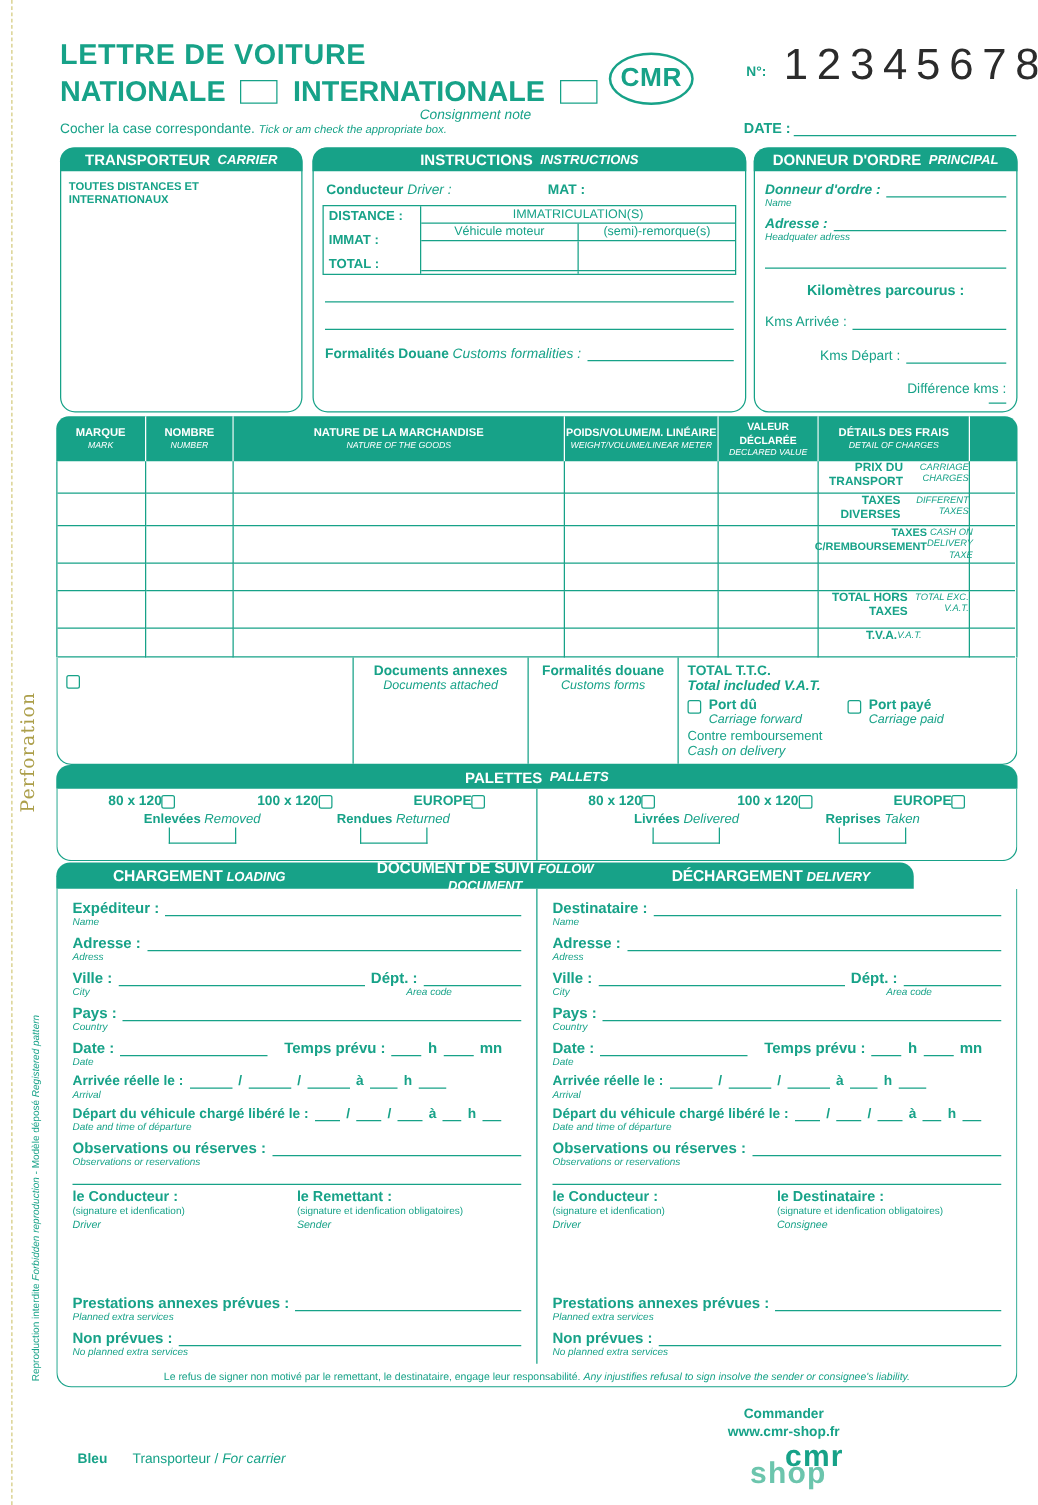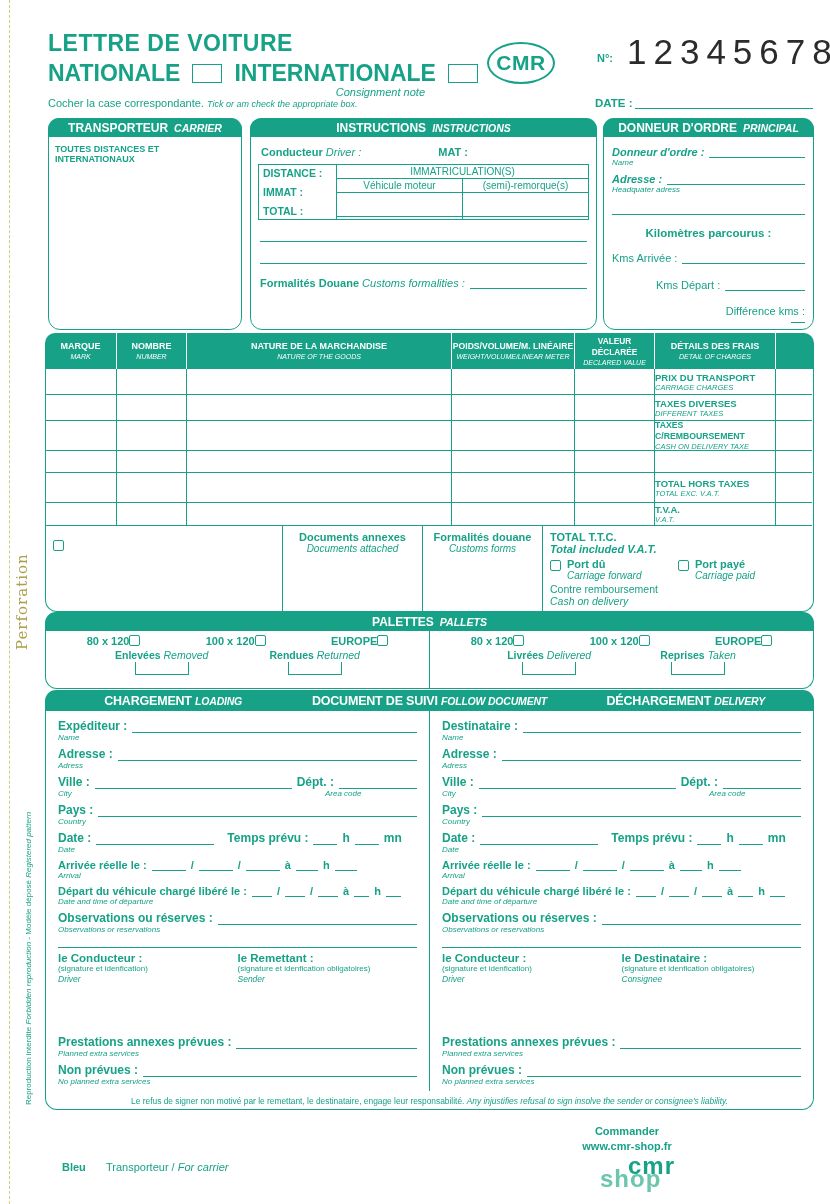--- a/index.html
+++ b/index.html
@@ -58,21 +58,21 @@
   .ghead{display:flex;}
   .gh{background:var(--g);color:#fff;text-align:center;height:36px;display:flex;flex-direction:column;justify-content:center;border-right:1.5px solid #fff;}
   .gh:last-child{border-right:none;border-top-right-radius:10px;}
   .gh:first-child{border-top-left-radius:10px;}
   .gh .l1{font-size:9px;font-weight:bold;line-height:11px;}
   .gh .l2{font-size:7px;font-style:italic;line-height:9px;}
   .gbody{display:flex;border-left:1.5px solid var(--g);border-right:1.5px solid var(--g);}
   .gcol{display:flex;flex-direction:column;}
   .gcell{border-right:1px solid var(--g);border-bottom:1px solid var(--g);}
   .gcol .gcell:last-child{}
-  .chl{border-right:1px solid var(--g);border-bottom:1px solid var(--g);text-align:left;display:flex;flex-direction:column;justify-content:center;}
+  .chl{border-right:1px solid var(--g);border-bottom:1px solid var(--g);text-align:right;display:flex;flex-direction:row;justify-content:center;}
   .chl .l1{font-size:9.5px;font-weight:bold;line-height:11px;}
   .chl .l2{font-size:7.5px;font-style:italic;line-height:9px;}
   .amt{border-bottom:1px solid var(--g);}
 
   
   .options{position:absolute;left:45px;top:526px;width:769px;height:86px;border:1.5px solid var(--g);border-top:none;
     border-radius:0 0 12px 12px;display:flex;}
   .ocell{border-right:1px solid var(--g);padding:5px 7px;}
   .ocell:last-child{border-right:none;}
   .chkitem{display:flex;gap:6px;align-items:flex-start;}
@@ -80,27 +80,27 @@
 
   
   .pallets-bar{position:absolute;left:45px;top:612px;width:769px;height:19px;background:var(--g);border-radius:11px 11px 0 0;
     color:#fff;display:flex;align-items:center;justify-content:center;gap:6px;font-size:12px;font-weight:bold;}
   .pallets-bar .i{font-size:10.5px;}
   .pallets{position:absolute;left:45px;top:631px;width:769px;height:58px;border:1.5px solid var(--g);border-top:none;
     border-radius:0 0 12px 12px;display:flex;}
   .phalf{flex:1;padding:4px 8px 2px 8px;}
   .phalf:first-child{border-right:1px solid var(--g);}
   .psizes{display:flex;justify-content:space-around;font-size:11px;font-weight:bold;align-items:center;}
-  .psz{display:flex;align-items:flex-start;gap:0;}
+  .psz{display:flex;align-items:flex-end;gap:0;}
   .plabels{display:flex;justify-content:space-evenly;margin-top:2px;}
   .pitem{display:flex;flex-direction:column;align-items:center;font-size:10.5px;}
   .bracket{width:54px;height:13px;border:1.2px solid var(--g);border-top:none;margin-top:1px;}
 
   
-  .bheads{position:absolute;left:45px;top:690px;width:769px;height:21px;background:var(--g);border-radius:11px 11px 0 0;
+  .bheads{position:absolute;left:45px;top:690px;width:686px;height:21px;background:var(--g);border-radius:11px 11px 0 0;
     color:#fff;display:flex;align-items:center;font-weight:bold;font-size:12.5px;}
   .bheads>div{flex:1;text-align:center;letter-spacing:-.2px;}
   .bheads .i{font-size:10.5px;font-weight:bold;}
   .bbody{position:absolute;left:45px;top:711px;width:769px;height:399px;border:1.5px solid var(--g);border-top:none;
     border-radius:0 0 12px 12px;}
   .bcols{display:flex;height:calc(100% - 18px);}
   .bcol{flex:1;padding:8px 12px 0 12px;}
   .bcol:first-child{border-right:1.2px solid var(--g);}
   .frow{display:flex;align-items:flex-end;gap:5px;font-size:12px;}
   .frow .lab{font-weight:bold;white-space:nowrap;}

